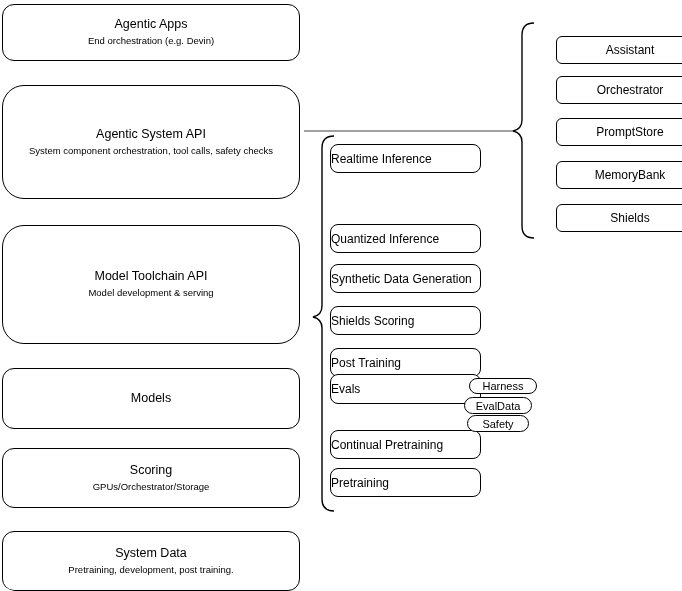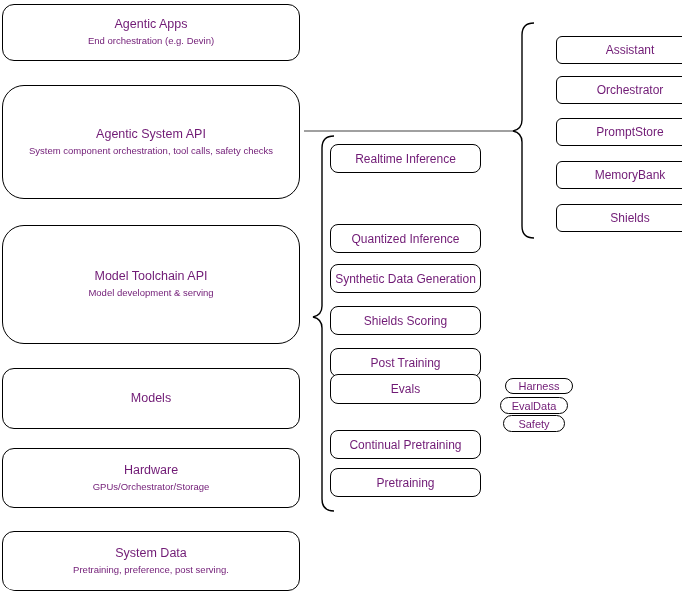--- a/index.html
+++ b/index.html
@@ -2,21 +2,21 @@
 <html><head>
 <meta charset="utf-8">
 <style>
   html, body { margin: 0; padding: 0; background: #ffffff; }
   .canvas {
     position: relative;
     width: 682px;
     height: 591px;
     background: #ffffff;
     font-family: "Liberation Sans", sans-serif;
-    color: #701a75;
+    color: #000000;
     overflow: hidden;
     border-radius: 16px;
   }
   svg.overlay {
     position: absolute;
     left: 0; top: 0;
     width: 682px; height: 591px;
     pointer-events: none;
   }
   .lbox {
@@ -40,21 +40,20 @@
     position: absolute;
     left: 330px;
     width: 151px;
     height: 29px;
     box-sizing: border-box;
     border: 1.4px solid #000000;
     border-radius: 8px;
     background: #ffffff;
     display: flex;
     align-items: center;
-    justify-content: center;
     font-size: 12px;
     z-index: 2;
   }
   .rbox {
     position: absolute;
     left: 556px;
     width: 148px;
     height: 28px;
     box-sizing: border-box;
     border: 1.4px solid #000000;
@@ -70,21 +69,20 @@
     position: absolute;
     box-sizing: border-box;
     border: 1.3px solid #000000;
     border-radius: 9px;
     background: #ffffff;
     display: flex;
     align-items: center;
     justify-content: center;
     font-size: 11px;
     z-index: 3;
-    margin-left: 36px;
   }
 </style>
 </head>
 <body>
 
 <div class="canvas">
 
   <svg class="overlay" viewBox="0 0 682 591" xmlns="http://www.w3.org/2000/svg">
     <path d="M 304 131 L 513 131" stroke="#808080" stroke-width="1.5" fill="none"></path>
     <path d="M 334 136 Q 322 136 322 148 L 322 306 Q 322 315 313 317 Q 322 319 322 328 L 322 499 Q 322 511 334 511" stroke="#000000" stroke-width="1.4" fill="none"></path>
@@ -104,27 +102,27 @@
   <div class="lbox" style="top:225px;height:119px;border-radius:22px">
     <div class="t">Model Toolchain API</div>
     <div class="s">Model development &amp; serving</div>
   </div>
 
   <div class="lbox" style="top:368px;height:61px;border-radius:12px">
     <div class="t">Models</div>
   </div>
 
   <div class="lbox" style="top:448px;height:60px;border-radius:12px">
-    <div class="t">Hardware</div>
+    <div class="t">Scoring</div>
     <div class="s">GPUs/Orchestrator/Storage</div>
   </div>
 
   <div class="lbox" style="top:531px;height:60px;border-radius:12px">
     <div class="t">System Data</div>
-    <div class="s">Pretraining, preference, post serving.</div>
+    <div class="s">Pretraining, development, post training.</div>
   </div>
 
   <div class="mbox" style="top:144px">
     <span>Realtime Inference</span>
   </div>
   <div class="mbox" style="top:224px">
     <span>Quantized Inference</span>
   </div>
   <div class="mbox" style="top:264px">
     <span>Synthetic Data Generation</span>

